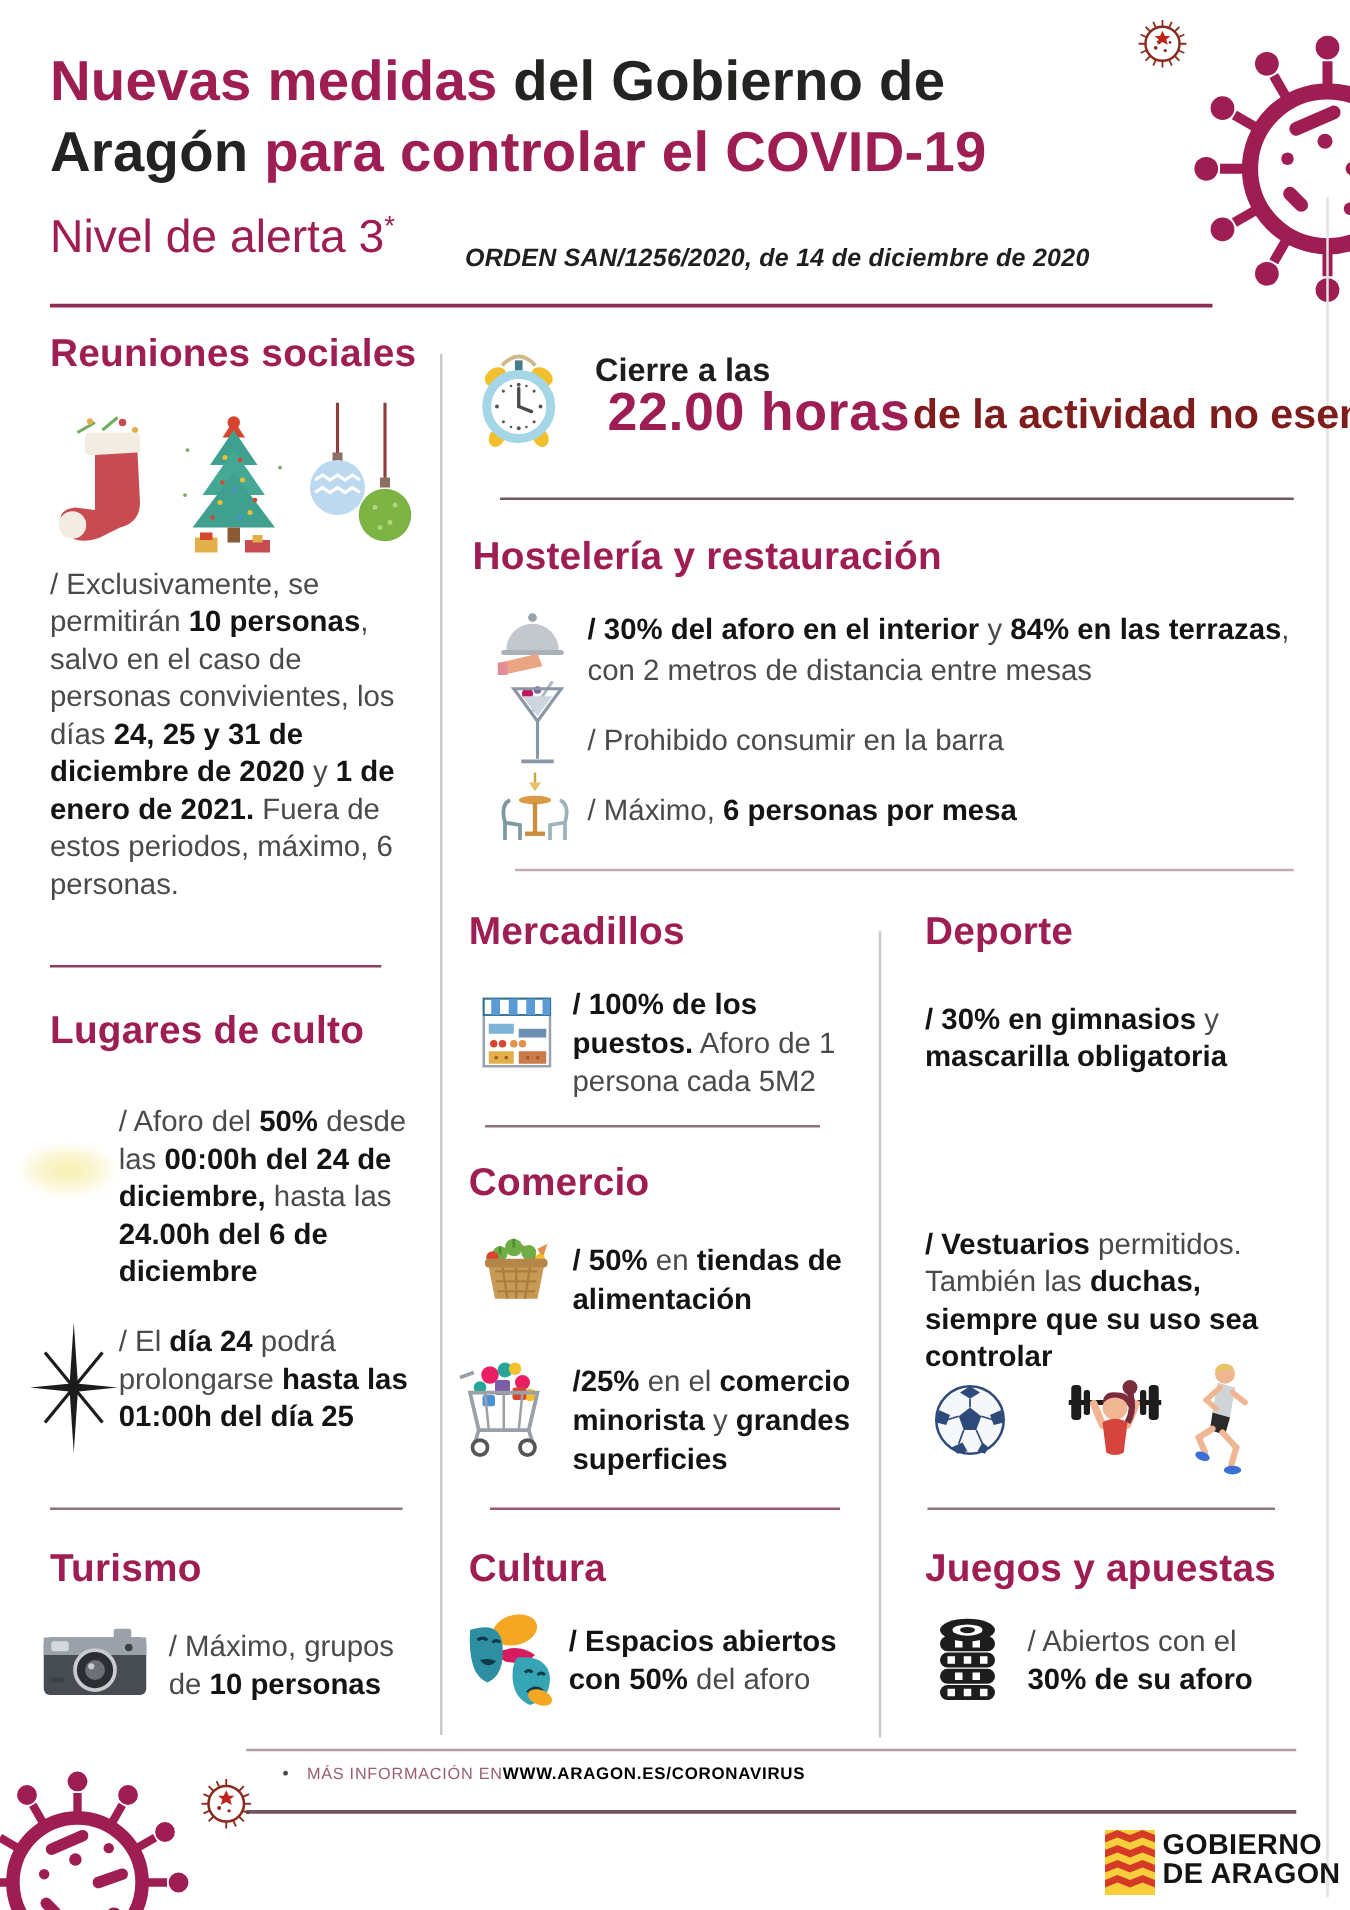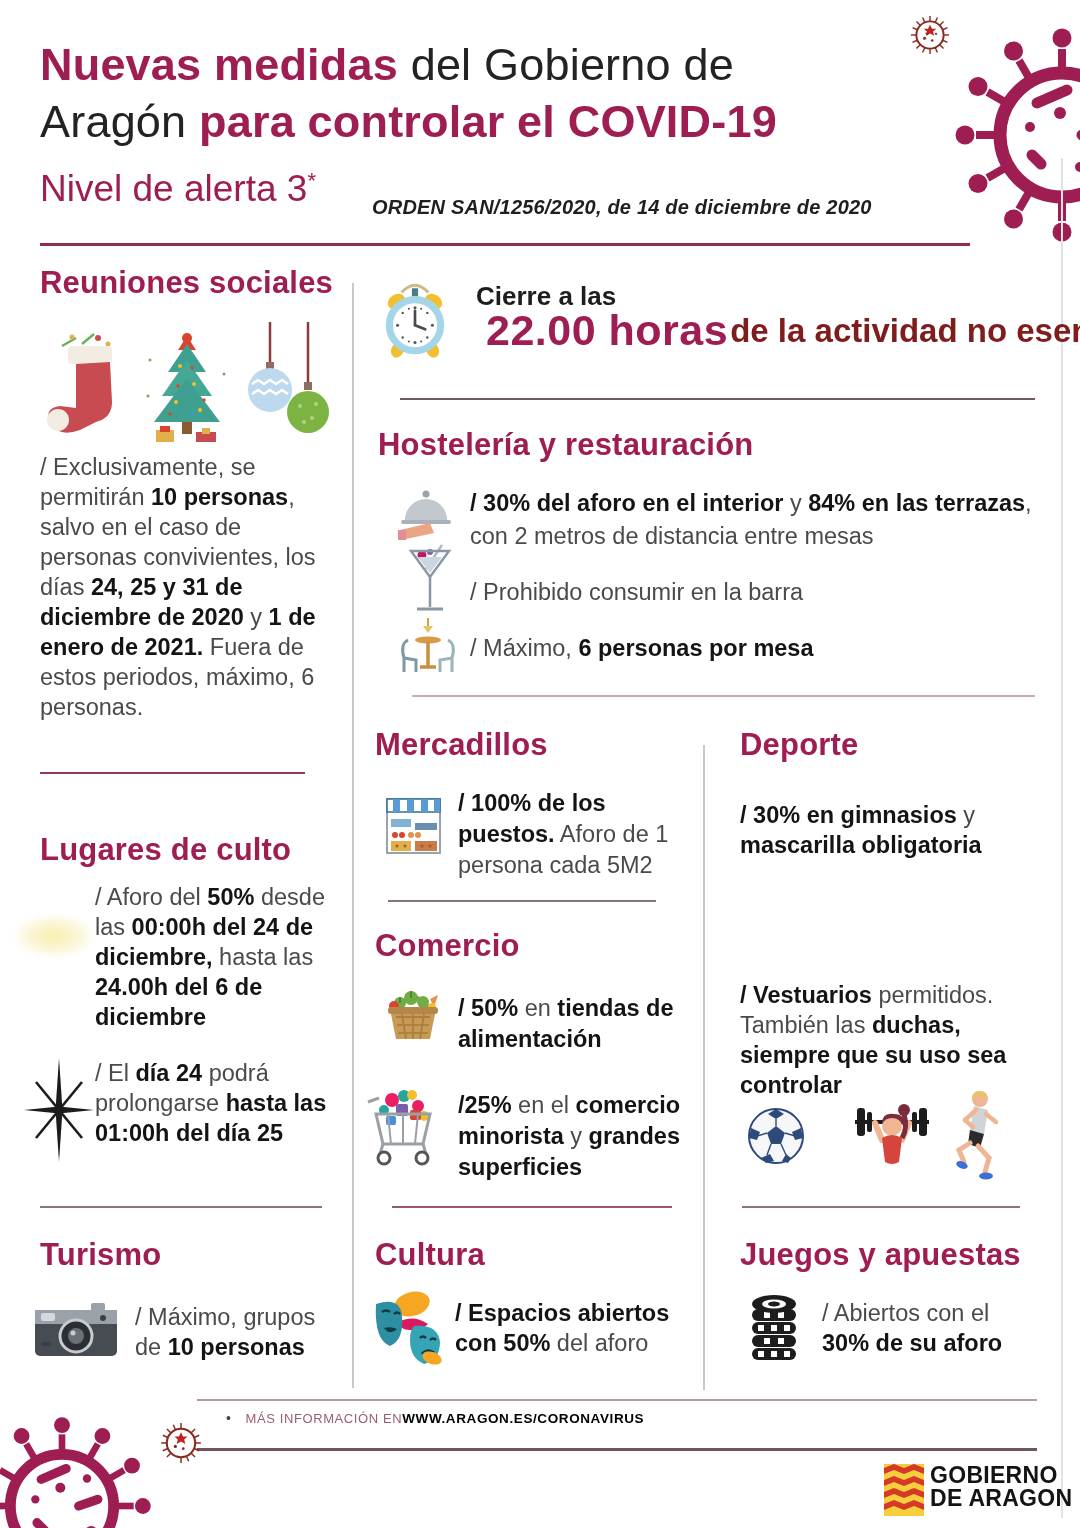--- a/index.html
+++ b/index.html
@@ -4,21 +4,21 @@
 <style>
   html,body{margin:0;padding:0;background:#fff;}
   #page{position:relative;width:1080px;height:1528px;background:#ffffff;overflow:hidden;
         font-family:"Liberation Sans","DejaVu Sans",sans-serif;color:#4a4a4a;}
   .abs{position:absolute;}
   .rule{position:absolute;}
   .h{position:absolute;color:#9e1d53;font-weight:700;font-size:31px;letter-spacing:.2px;white-space:nowrap;}
   .body{position:absolute;font-size:23.5px;line-height:30px;color:#4a4a4a;}
   .b{font-weight:700;color:#141414;}
   .mar{color:#9e1d53;font-weight:700;}
-  .drk{color:#232321;font-weight:400;}
+  .drk{color:#232321;font-weight:700;}
   #title{left:40px;top:36px;font-size:45px;line-height:57px;letter-spacing:.2px;}
   #alert-level{left:40px;top:168px;font-size:37px;color:#9e1d53;font-weight:400;}
   #alert-level sup{font-size:22px;}
   #order-ref{left:372px;top:196px;font-size:20px;font-style:italic;font-weight:700;color:#1f1f1f;letter-spacing:.2px;}
   .closing-lead{left:476px;top:281px;font-size:26px;font-weight:700;color:#1d1d1b;}
   #closing-line{left:476px;top:306px;display:flex;align-items:center;gap:2px;white-space:nowrap;margin-left:10px;}
   #closing-time{font-size:43px;font-weight:700;color:#9e1d53;letter-spacing:.5px;}
   #closing-suffix{font-size:33px;font-weight:700;color:#7f1d1d;}
   .glow{background:radial-gradient(ellipse at center,#f7efae 0%,#fbf6d6 45%,rgba(255,255,255,0) 75%);filter:blur(2px);}
   .footer-info{left:226px;top:1410px;display:flex;align-items:baseline;font-size:13px;letter-spacing:.6px;}
@@ -411,21 +411,21 @@
     <line x1="38" y1="26" x2="48" y2="34" stroke="#f0b693" stroke-width="4.5" stroke-linecap="round"></line>
     <line x1="30" y1="58" x2="41" y2="70" stroke="#f0b693" stroke-width="5" stroke-linecap="round"></line>
     <line x1="41" y1="70" x2="37" y2="84" stroke="#f0b693" stroke-width="5" stroke-linecap="round"></line>
     <ellipse cx="38" cy="88" rx="7" ry="3.5" fill="#3b6fd4"></ellipse>
     <line x1="22" y1="55" x2="11" y2="62" stroke="#f0b693" stroke-width="5" stroke-linecap="round"></line>
     <line x1="11" y1="62" x2="16" y2="74" stroke="#f0b693" stroke-width="5" stroke-linecap="round"></line>
     <ellipse cx="14" cy="77" rx="6" ry="3.5" fill="#3b6fd4" transform="rotate(20 14 77)"></ellipse>
   </svg>
   <div class="rule" style="left:742px;top:1206px;width:278px;height:2px;background:#8a7480"></div>
 
-  <div class="h" style="left:40px;top:832px">Lugares de culto</div>
+  <div class="h" style="left:40px;top:806px">Lugares de culto</div>
   <div class="abs glow" style="left:15px;top:915px;width:78px;height:42px"></div>
   <div class="body" style="left:95px;top:882px;width:240px"><span>/ Aforo del </span><span class="b">50%</span><span>  desde las </span><span class="b">00:00h del 24 de diciembre,</span><span> hasta las </span><span class="b">24.00h del 6 de diciembre</span></div>
 
   <svg class="abs" style="left:22px;top:1058px" width="78" height="104" viewBox="0 0 78 104">
     <polygon points="37,0 40.5,52 37,104 33.5,52" fill="#1c1c1c"></polygon>
     <polygon points="2,52 37,48.5 72,52 37,55.5" fill="#1c1c1c"></polygon>
     <line x1="14" y1="24" x2="60" y2="80" stroke="#1c1c1c" stroke-width="2.6"></line>
     <line x1="60" y1="24" x2="14" y2="80" stroke="#1c1c1c" stroke-width="2.6"></line>
   </svg>
   <div class="body" style="left:95px;top:1058px;width:245px"><span>/ El </span><span class="b">día 24</span><span> podrá prolongarse </span><span class="b">hasta las 01:00h del día 25</span></div>

